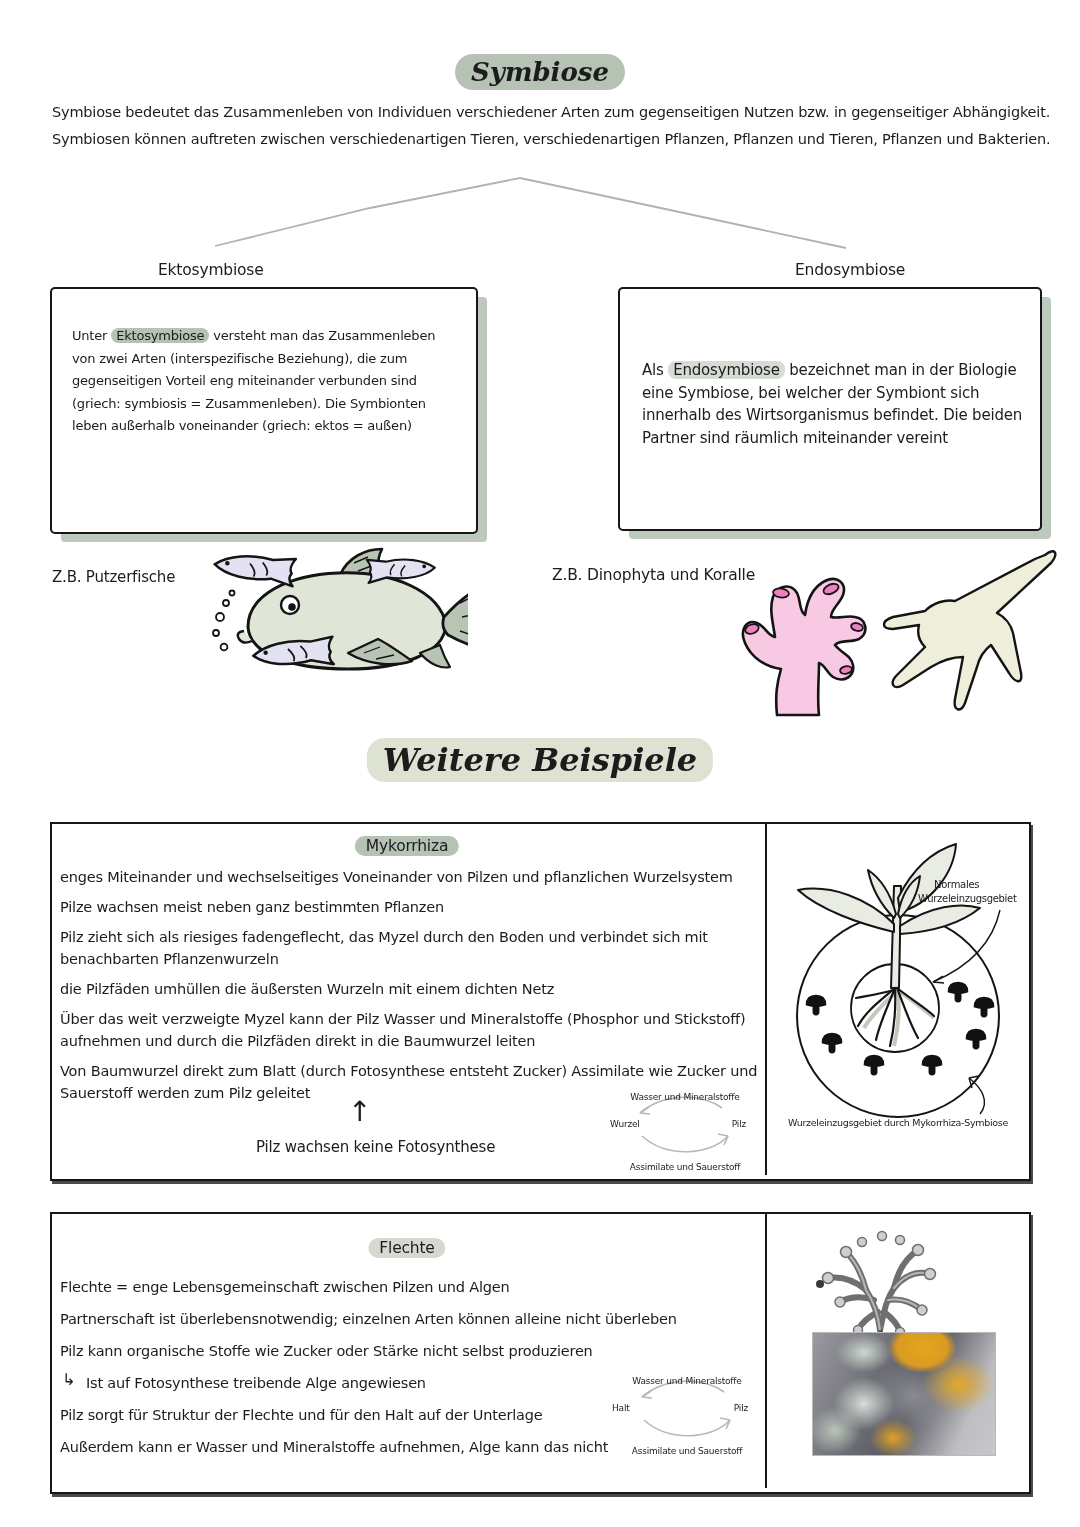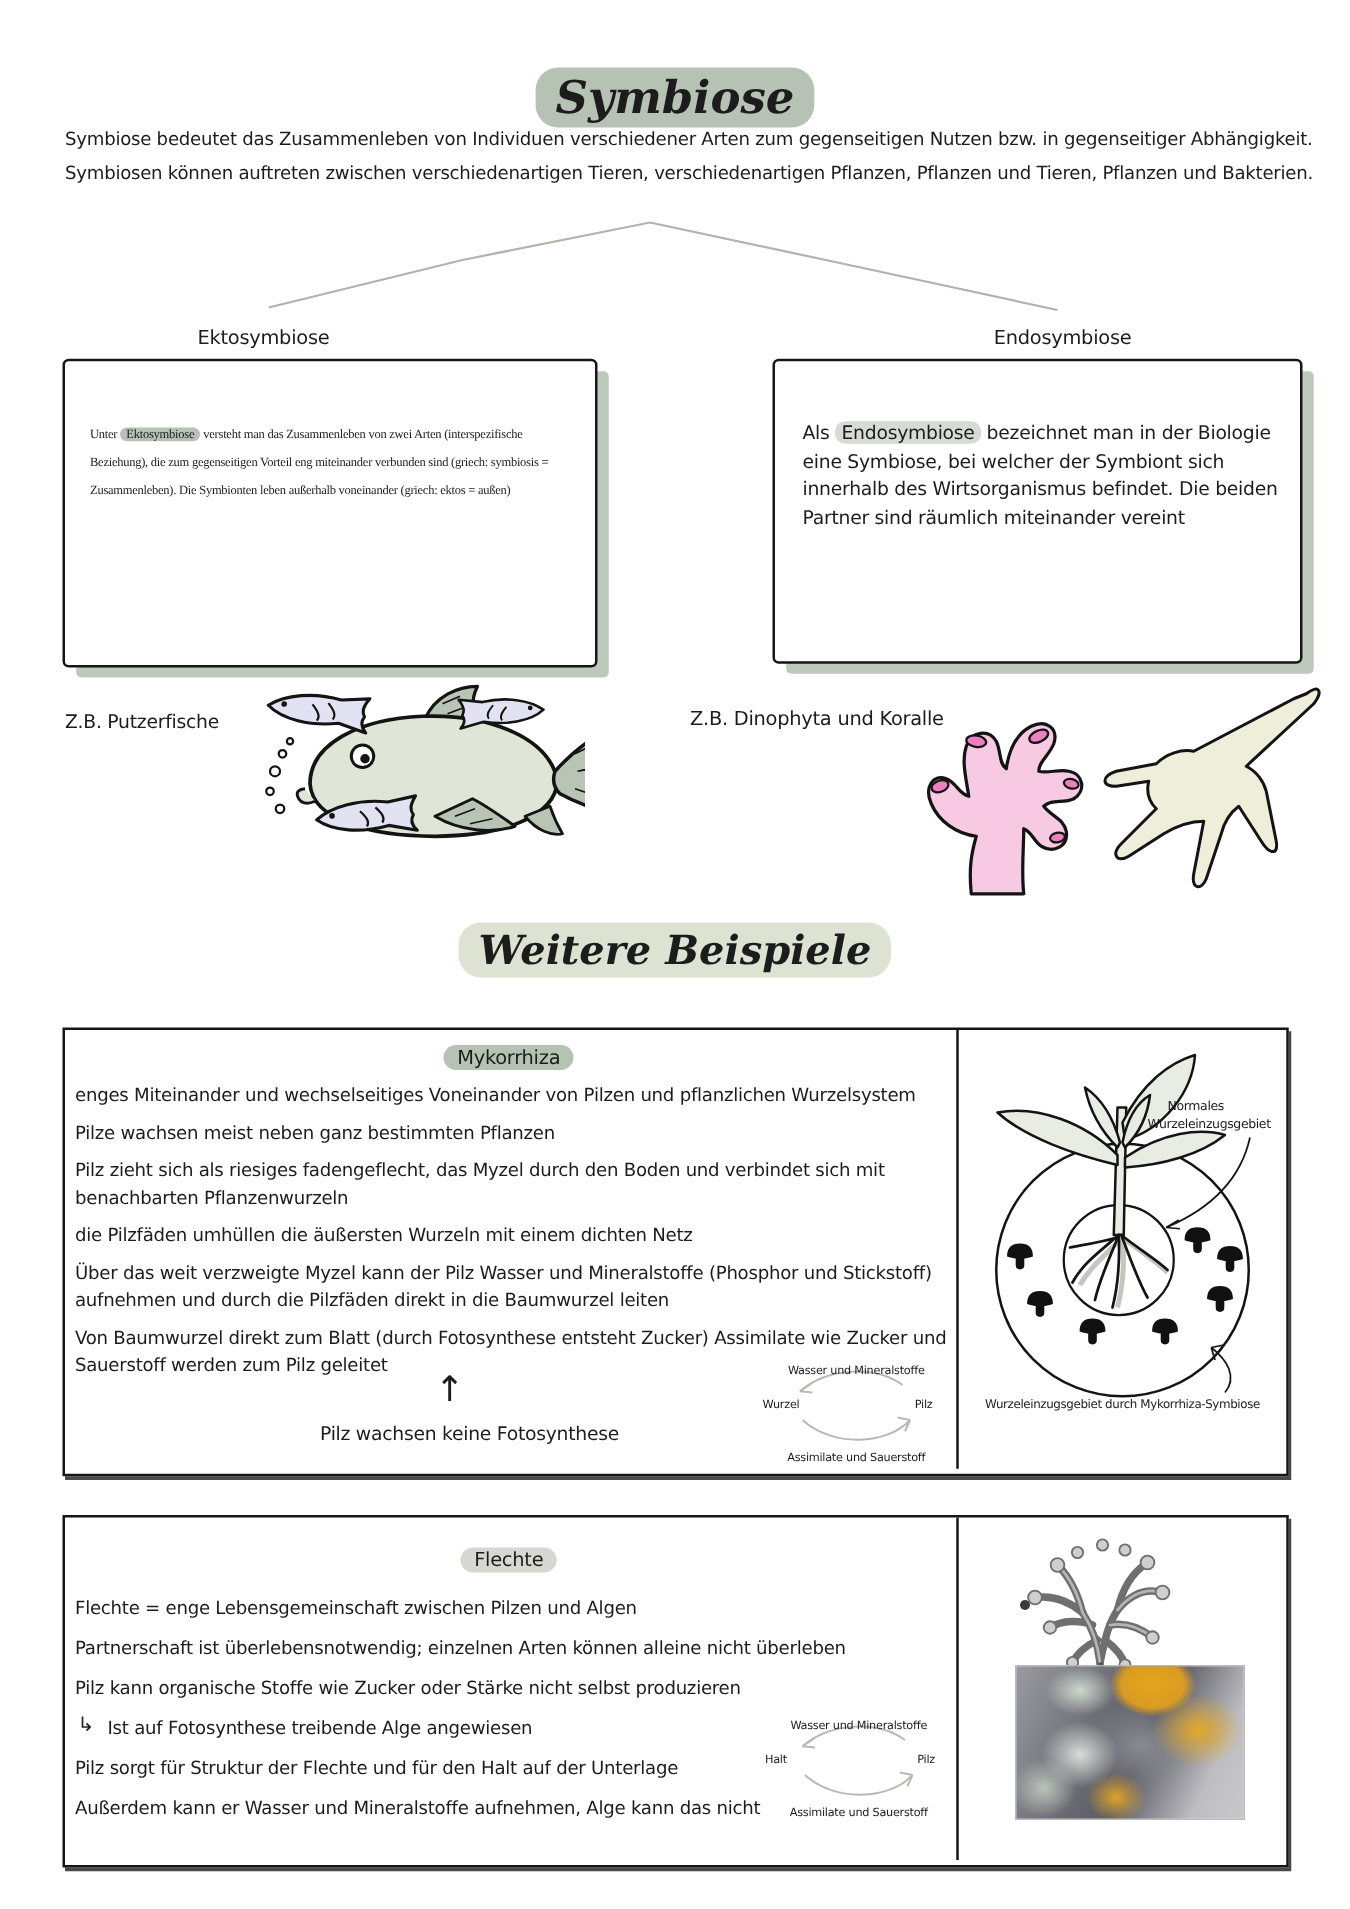--- a/index.html
+++ b/index.html
@@ -39,43 +39,43 @@
       radial-gradient(34px 28px at 44% 86%, #e0a32a 0%, rgba(224,163,42,0) 70%),
       radial-gradient(60px 48px at 55% 52%, #8a8a92 0%, rgba(138,138,146,0) 75%),
       linear-gradient(115deg, #9a9aa0 0%, #6e6e76 35%, #5a5a62 55%, #bdbdc2 82%, #c8c8cc 100%);
       border:1px solid #b9b9b9;}
 </style>
 </head>
 <body>
 
 <div class="page">
 
-  <div class="abs script-pill" style="left:50%;transform:translateX(-50%);top:54px;font-size:36px;background:#b5c2b4;">Symbiose</div>
+  <div class="abs script-pill" style="left:50%;transform:translateX(-50%);top:54px;font-size:26px;background:#b5c2b4;">Symbiose</div>
 
   <div class="abs txt" style="left:52px;top:101px;width:1002px;">
     <div style="margin-bottom:5px;">Symbiose bedeutet das Zusammenleben von Individuen verschiedener Arten zum gegenseitigen Nutzen bzw. in gegenseitiger Abhängigkeit.</div>
     <div>Symbiosen können auftreten zwischen verschiedenartigen Tieren, verschiedenartigen Pflanzen, Pflanzen und Tieren, Pflanzen und Bakterien.</div>
   </div>
 
   <svg class="abs" style="left:170px;top:172px;" width="700" height="82" viewBox="0 0 700 82">
     <polyline points="350,6 200,36 45,74" fill="none" stroke="#b3b3ab" stroke-width="1.8"></polyline>
     <polyline points="350,6 500,38 676,76" fill="none" stroke="#b3b3ab" stroke-width="1.8"></polyline>
   </svg>
 
   <div class="abs txt" style="left:158px;top:259px;font-size:15.5px;">Ektosymbiose</div>
   <div class="abs txt" style="left:795px;top:259px;font-size:15.5px;">Endosymbiose</div>
 
   <div class="abs defbox" style="left:50px;top:287px;width:424px;height:243px;">
-    <p class="txt" style="padding:48px 18px 0 20px;line-height:22.5px;font-size:10px;font-family:Liberation Serif, serif;">
+    <p class="txt" style="padding:36px 18px 0 20px;line-height:22.5px;font-size:13px;">
       <span>Unter </span><span class="hl">Ektosymbiose</span><span> versteht man das Zusammenleben von zwei Arten (interspezifische Beziehung), die zum gegenseitigen Vorteil eng miteinander verbunden sind (griech: symbiosis = Zusammenleben). Die Symbionten leben außerhalb voneinander (griech: ektos = außen)</span>
     </p>
   </div>
 
   <div class="abs defbox" style="left:618px;top:287px;width:420px;height:240px;">
-    <p class="txt" style="padding:46px 12px 0 22px;line-height:22.5px;font-size:15px;">
+    <p class="txt" style="padding:70px 12px 0 22px;line-height:22.5px;font-size:15px;">
       <span>Als </span><span class="hl-light">Endosymbiose</span><span> bezeichnet man in der Biologie eine Symbiose, bei welcher der Symbiont sich innerhalb des Wirtsorganismus befindet. Die beiden Partner sind räumlich miteinander vereint</span>
     </p>
   </div>
 
   <div class="abs txt" style="left:52px;top:566px;font-size:15px;">Z.B. Putzerfische</div>
   <div class="abs txt" style="left:552px;top:564px;font-size:15.5px;">Z.B. Dinophyta und Koralle</div>
 
   <svg class="abs" style="left:198px;top:545px;" width="270" height="150" viewBox="0 0 270 150">
     <defs>
       <g id="cf">

